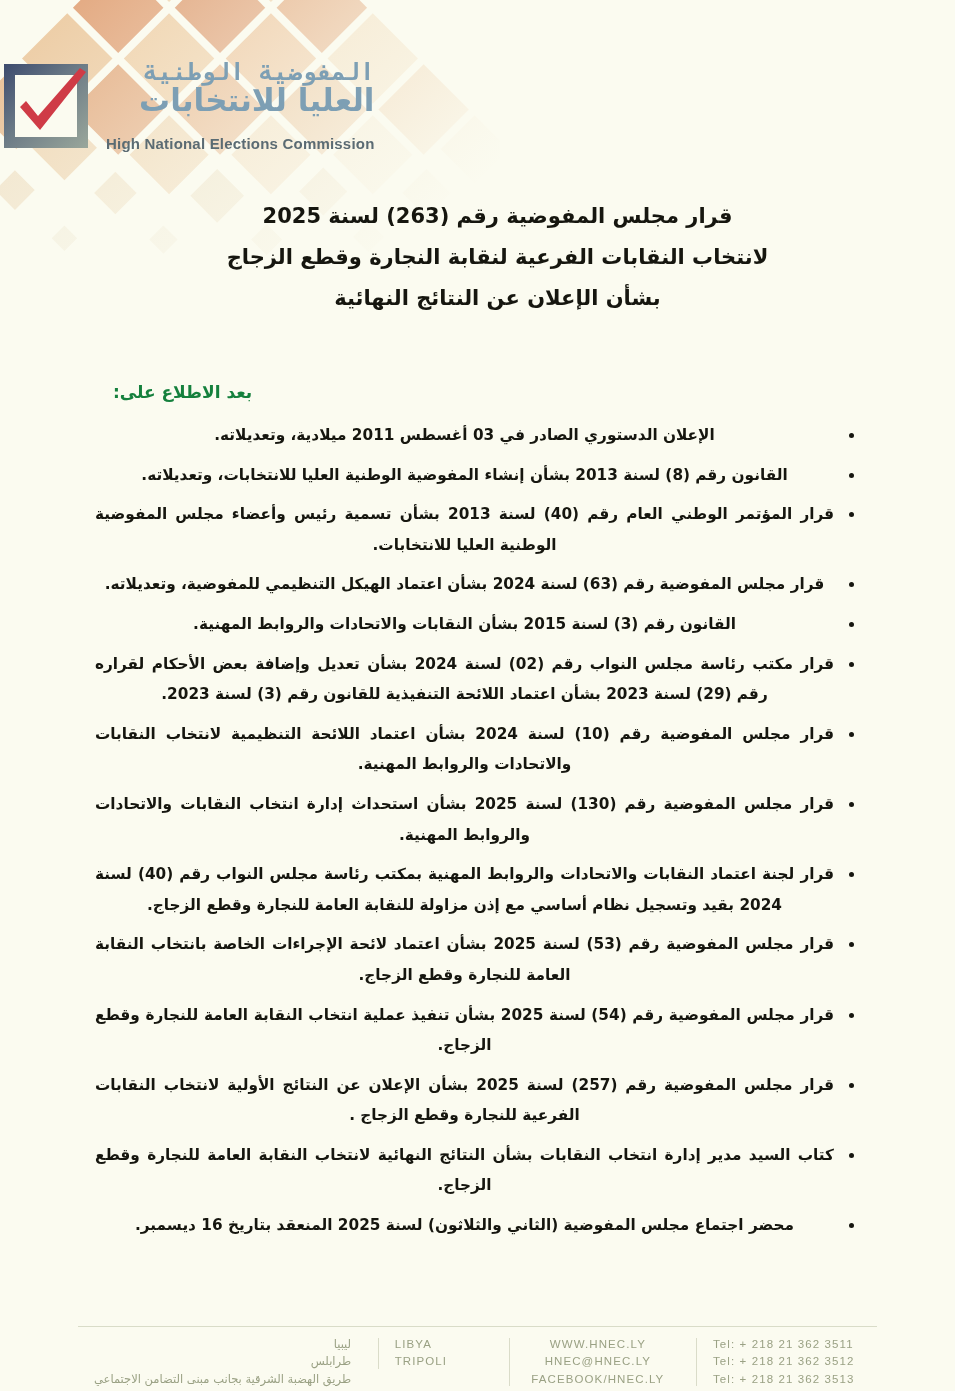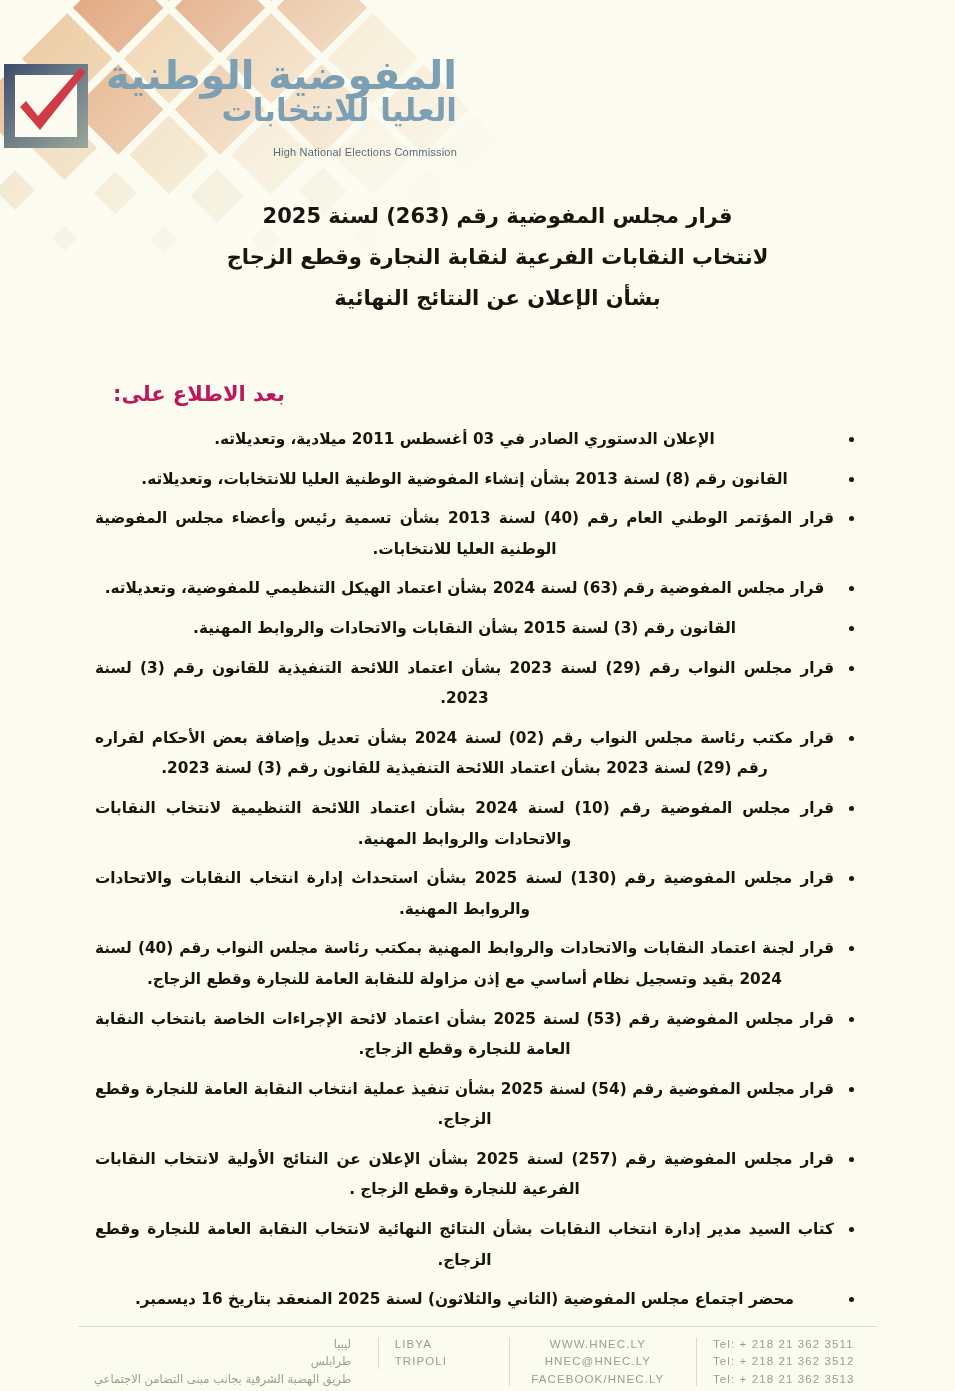--- a/index.html
+++ b/index.html
@@ -84,26 +84,26 @@
     align-items: flex-start;
     line-height: 1;
   }
   .logo-ar1, .logo-ar2 {
     font-family: "DejaVu Sans", "Liberation Sans", sans-serif;
     font-weight: 700;
     color: #7d9fb4;
     letter-spacing: 1px;
     direction: rtl;
   }
-  .logo-ar1 { font-size: 40px; line-height: 1.05; }
+  .logo-ar1 { font-size: 24px; line-height: 1.05; font-family: Liberation Mono, monospace; }
   .logo-ar2 { font-size: 31px; line-height: 1.05; margin-top: -2px; }
   .logo-en {
     font-family: "Liberation Sans", sans-serif;
-    font-weight: 400;
-    font-size: 11px;
+    font-weight: 700;
+    font-size: 15px;
     color: #5b6b73;
     direction: ltr;
     margin-top: 20px;
     letter-spacing: 0.2px;
   }
 
   
   .title-block {
     position: absolute;
     top: 206px;
@@ -130,22 +130,22 @@
     position: absolute;
     top: 382px;
     right: 95px;
     left: 95px;
     z-index: 3;
     direction: rtl;
   }
   .intro {
     font-family: "DejaVu Sans", "Liberation Sans", sans-serif;
     font-weight: 700;
-    font-size: 21px;
-    color: #be185d;
+    font-size: 17px;
+    color: #15803d;
     text-align: left;
     margin-bottom: 18px;
     padding-left: 18px;
   }
 
   ul.clauses {
     list-style: none;
     margin: 0;
     padding: 0;
   }
@@ -314,21 +314,20 @@
   </div>
 
   <div class="body-wrap">
     <div class="intro">بعد الاطلاع على:</div>
     <ul class="clauses">
         <li class="single">الإعلان الدستوري الصادر في 03 أغسطس 2011 ميلادية، وتعديلاته.</li>
         <li>القانون رقم (8) لسنة 2013 بشأن إنشاء المفوضية الوطنية العليا للانتخابات، وتعديلاته.</li>
         <li>قرار المؤتمر الوطني العام رقم (40) لسنة 2013 بشأن تسمية رئيس وأعضاء مجلس المفوضية الوطنية العليا للانتخابات.</li>
         <li>قرار مجلس المفوضية رقم (63) لسنة 2024 بشأن اعتماد الهيكل التنظيمي للمفوضية، وتعديلاته.</li>
         <li class="single">القانون رقم (3) لسنة 2015 بشأن النقابات والاتحادات والروابط المهنية.</li>
-        <li>قرار مجلس النواب رقم (29) لسنة 2023 بشأن اعتماد اللائحة التنفيذية للقانون رقم (3) لسنة 2023.</li>
         <li>قرار مكتب رئاسة مجلس النواب رقم (02) لسنة 2024 بشأن تعديل وإضافة بعض الأحكام لقراره رقم (29) لسنة 2023 بشأن اعتماد اللائحة التنفيذية للقانون رقم (3) لسنة 2023.</li>
         <li>قرار مجلس المفوضية رقم (10) لسنة 2024 بشأن اعتماد اللائحة التنظيمية لانتخاب النقابات والاتحادات والروابط المهنية.</li>
         <li>قرار مجلس المفوضية رقم (130) لسنة 2025 بشأن استحداث إدارة انتخاب النقابات والاتحادات والروابط المهنية.</li>
         <li>قرار لجنة اعتماد النقابات والاتحادات والروابط المهنية بمكتب رئاسة مجلس النواب رقم (40) لسنة 2024 بقيد وتسجيل نظام أساسي مع إذن مزاولة للنقابة العامة للنجارة وقطع الزجاج.</li>
         <li>قرار مجلس المفوضية رقم (53) لسنة 2025 بشأن اعتماد لائحة الإجراءات الخاصة بانتخاب النقابة العامة للنجارة وقطع الزجاج.</li>
         <li>قرار مجلس المفوضية رقم (54) لسنة 2025 بشأن تنفيذ عملية انتخاب النقابة العامة للنجارة وقطع الزجاج.</li>
         <li>قرار مجلس المفوضية رقم (257) لسنة 2025 بشأن الإعلان عن النتائج الأولية لانتخاب النقابات الفرعية للنجارة وقطع الزجاج .</li>
         <li>كتاب السيد مدير إدارة انتخاب النقابات بشأن النتائج النهائية لانتخاب النقابة العامة للنجارة وقطع الزجاج.</li>
         <li>محضر اجتماع مجلس المفوضية (الثاني والثلاثون) لسنة 2025 المنعقد بتاريخ 16 ديسمبر.</li>
       </ul>

